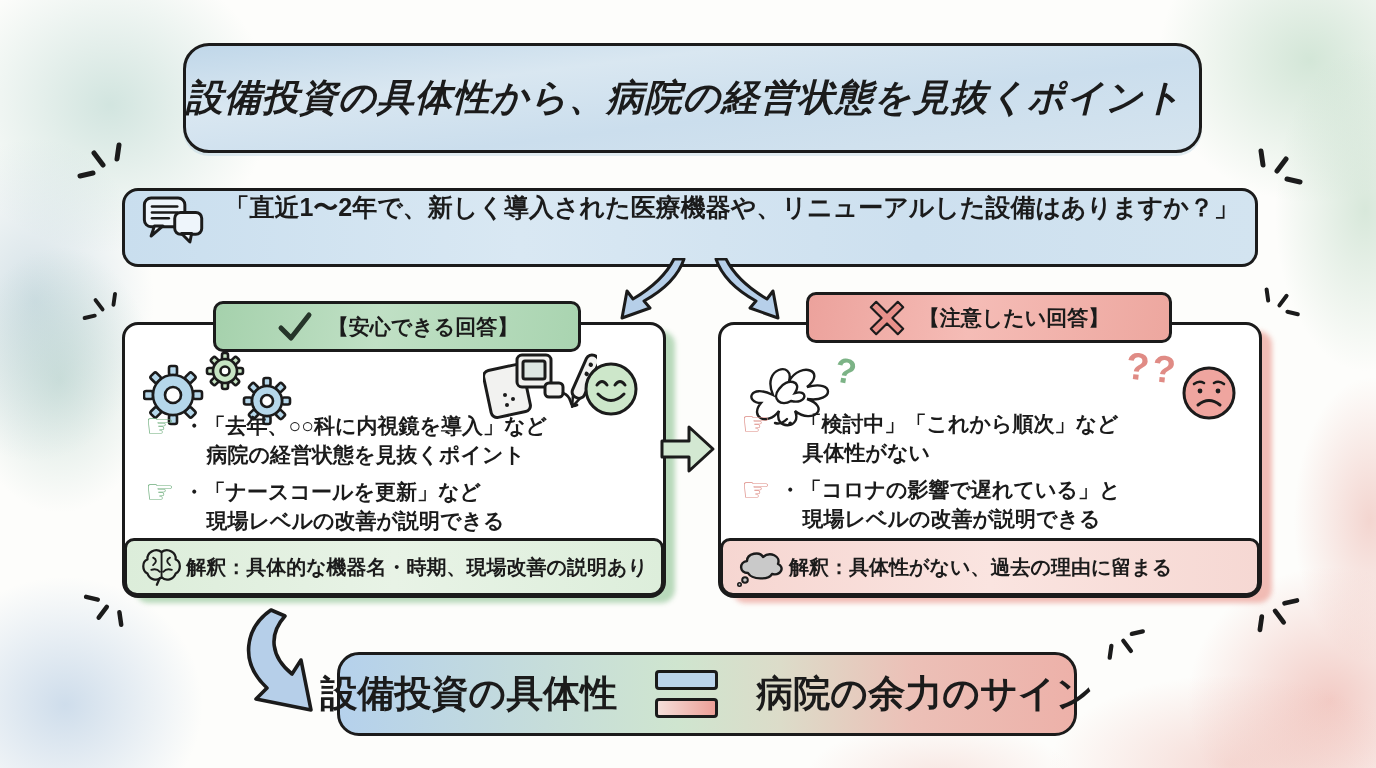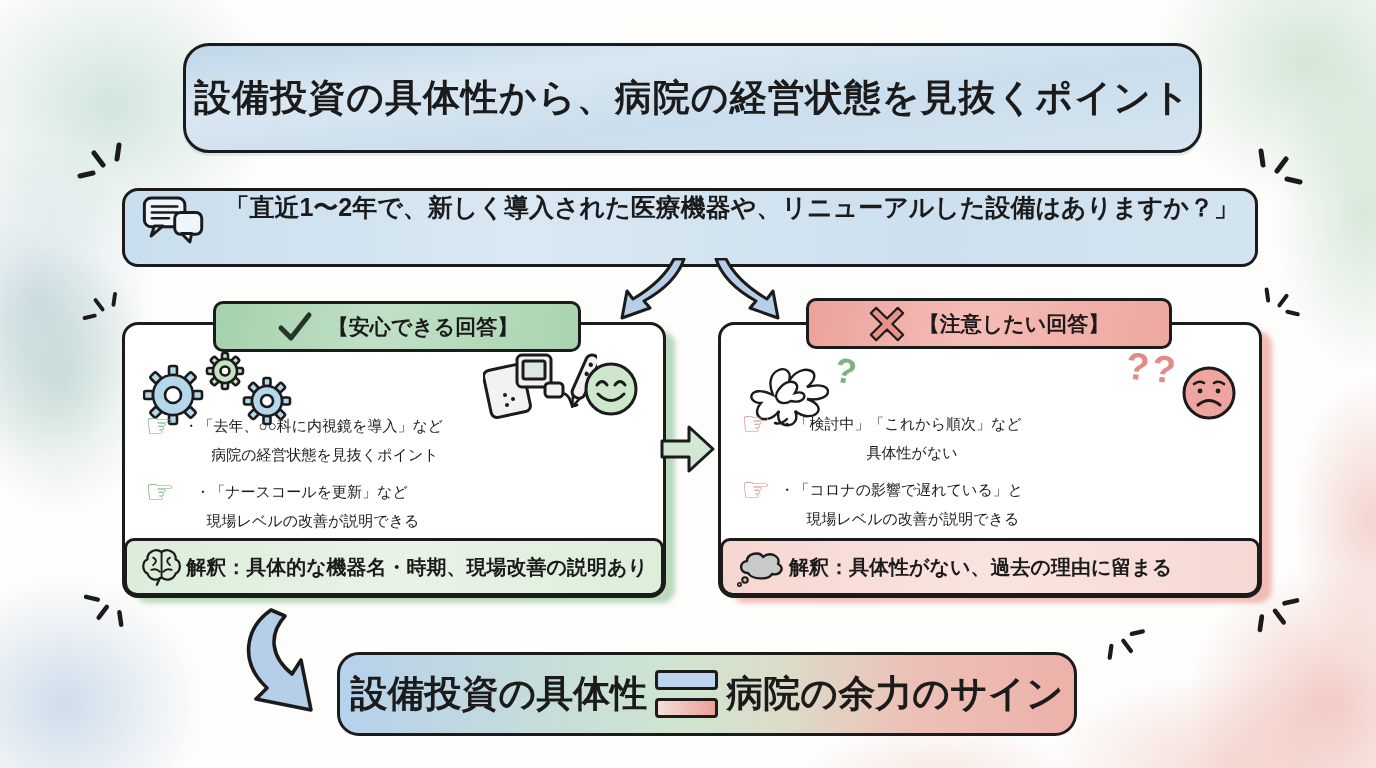--- a/index.html
+++ b/index.html
@@ -4,53 +4,53 @@
 <style>
   html,body{margin:0;padding:0;background:#e8e8e8;}
   .stage{position:relative;width:1376px;height:768px;background:#fdfdfb;overflow:hidden;
          font-family:"Liberation Sans","DejaVu Sans",sans-serif;color:#1b1b1b;}
   .abs{position:absolute;}
   
   .blob{position:absolute;pointer-events:none;}
   
   .title-banner{left:183px;top:43px;width:1013px;height:104px;border:3.5px solid #1b1b1b;border-radius:26px;
     background:linear-gradient(173deg,#c0d7e9 0%,#d9e7f1 30%,#cbdeed 60%,#d5e4ef 100%);
-    display:flex;align-items:center;justify-content:center;box-shadow:0 3px 0 rgba(170,200,220,.35);}
+    display:flex;align-items:center;box-shadow:0 3px 0 rgba(170,200,220,.35);font-style:italic;}
   .title-text{font-size:37px;font-weight:900;letter-spacing:1px;}
   
   .question-box{left:122px;top:188px;width:1136px;height:79px;border:3.5px solid #1b1b1b;border-radius:16px;
     background:linear-gradient(90deg,#c9deee 0%,#d9e8f3 35%,#cde0ef 70%,#d3e4f0 100%);
     display:flex;align-items:flex-start;gap:16px;padding:0 16px;box-sizing:border-box;}
   .q-text{font-size:25px;font-weight:800;white-space:nowrap;}
   
   .panel{position:absolute;width:538px;height:270px;background:#fff;border:3.5px solid #1b1b1b;border-radius:16px;}
   .panel.left{left:122px;top:322px;box-shadow:11px 7px 5px -2px rgba(172,210,175,.85);}
   .panel.right{left:718px;top:322px;box-shadow:12px 7px 5px -2px rgba(238,176,168,.85);}
   .badge{position:absolute;height:45px;border:3.5px solid #1b1b1b;border-radius:10px;z-index:4;
     display:flex;align-items:center;justify-content:center;gap:14px;font-size:21px;font-weight:900;}
   .badge.green{left:213px;top:301px;width:362px;background:linear-gradient(100deg,#a5d1ac 0%,#c0e0c5 45%,#a9d4b0 100%);}
-  .badge.red{left:806px;top:298px;width:360px;background:linear-gradient(100deg,#eca29c 0%,#f5bcb6 45%,#eda79f 100%);}
+  .badge.red{left:806px;top:292px;width:360px;background:linear-gradient(100deg,#eca29c 0%,#f5bcb6 45%,#eda79f 100%);}
   .bullet{position:absolute;display:flex;gap:9px;align-items:flex-start;}
   .hand{font-size:33px;line-height:30px;font-weight:400;}
   .hand.green{color:#6fae7d;}
   .hand.pink{color:#dd8d86;}
-  .bullet-text{font-size:15px;font-weight:400;line-height:29px;white-space:nowrap;text-align:center;}
+  .bullet-text{font-size:21px;font-weight:700;line-height:29px;white-space:nowrap;}
   .bullet-text .l2{padding-left:23px;}
   .panel-footer{position:absolute;left:-1px;right:-1px;bottom:-1px;height:52px;border:3.5px solid #1b1b1b;
     border-radius:10px 10px 13px 13px;display:flex;align-items:center;gap:3px;padding:0 13px;}
   .panel-footer.green{background:linear-gradient(90deg,#dcedda,#e8f3e6 50%,#ddeedb);}
   .panel-footer.pink{background:linear-gradient(90deg,#f6d6d1,#fae4e0 50%,#f6d8d3);}
   .footer-text{font-size:20px;font-weight:800;white-space:nowrap;}
   .qmark{position:absolute;font-weight:900;}
   .q-green{left:114px;top:26px;font-size:35px;color:#7cb386;transform:rotate(10deg);}
   .q-pink{left:405px;top:22px;font-size:38px;color:#e08b85;letter-spacing:3px;transform:rotate(6deg);}
   
   .conclusion{left:337px;top:652px;width:740px;height:84px;border:3.5px solid #1b1b1b;border-radius:22px;
     background:linear-gradient(90deg,#b5d1ec 0%,#c6ddda 28%,#cfe5cf 46%,#dcdcc9 60%,#ecc0b7 78%,#edb1a9 100%);
-    display:flex;align-items:center;justify-content:center;gap:8px;box-sizing:border-box;}
+    display:flex;align-items:center;justify-content:center;gap:38px;box-sizing:border-box;}
   .conclusion-text{font-size:37px;font-weight:900;white-space:nowrap;}
   .equals-icon{display:flex;flex-direction:column;gap:8px;}
   .eq-bar{width:57px;height:14px;border:3px solid #1b1b1b;border-radius:4px;}
   .eq-top{background:#bcd5ec;}
   .eq-bottom{background:linear-gradient(90deg,#f4ded9,#ec9f97);}
   svg{display:block;}
 </style>
 </head>
 <body>
 

